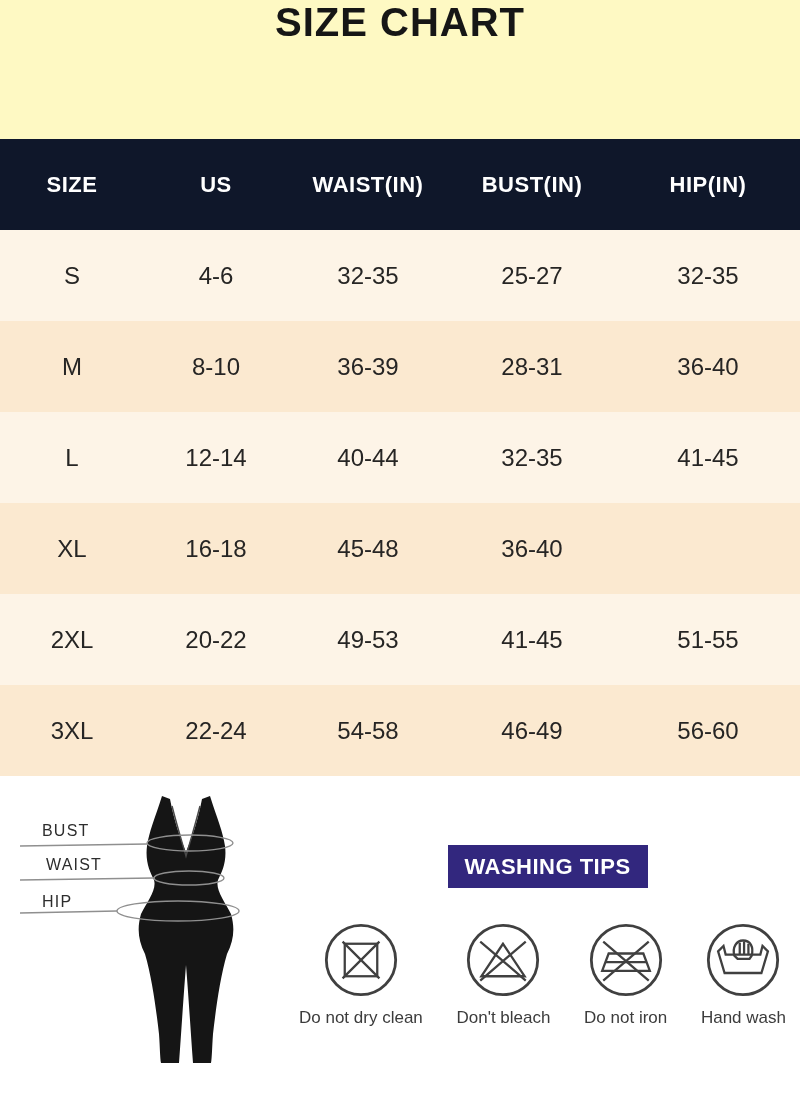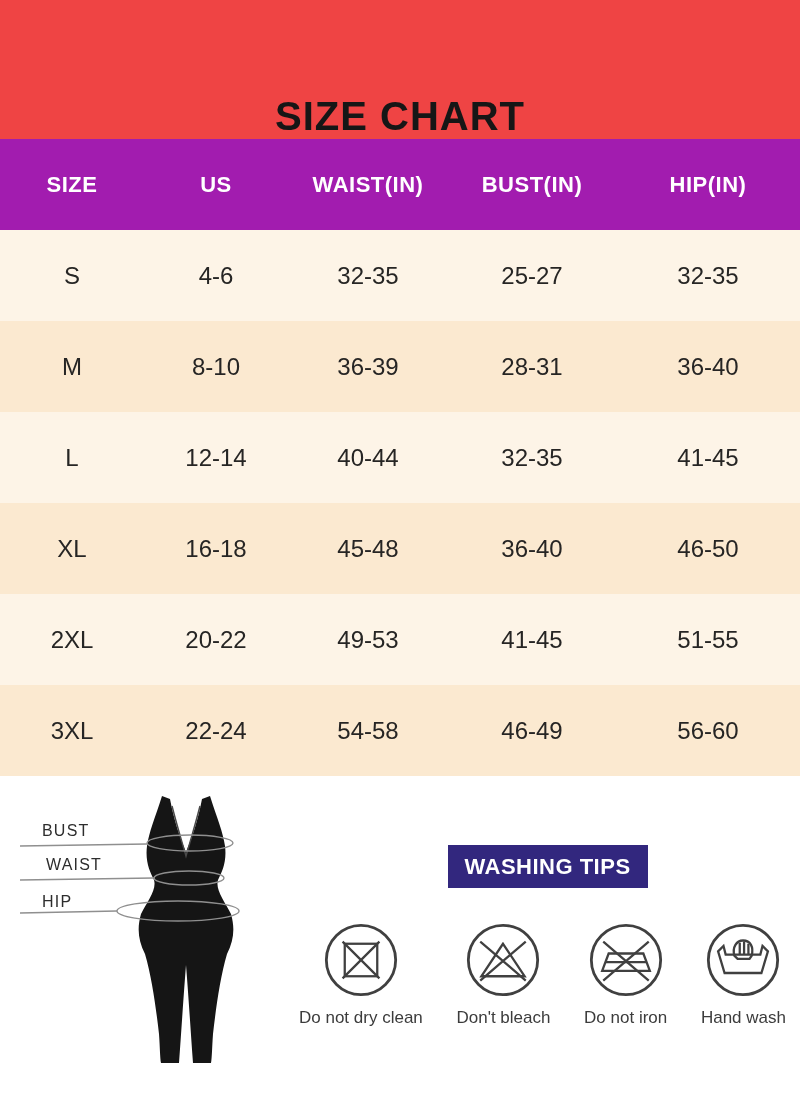--- a/index.html
+++ b/index.html
@@ -8,36 +8,36 @@
     font-family:"Liberation Sans", sans-serif;
     background:#ffffff;
     width:800px; height:1097px;
     position:relative;
     overflow:hidden;
   }
   .page { width:800px; height:1097px; display:flex; flex-direction:column; }
 
   
   .title-band {
-    height:139px; background:#ef4444;
-    display:flex; align-items:flex-end; justify-content:center;
+    height:139px; background:#fef9c3;
+    display:flex; align-items:flex-start; justify-content:center;
   }
   .page-title {
     font-size:40px; font-weight:bold; color:#161616; letter-spacing:1px;
   }
 
   
   .size-table { width:800px; }
   .t-row {
     display:grid;
     grid-template-columns:18% 18% 20% 21% 23%;
     align-items:center; text-align:center;
   }
   .t-row.header {
-    height:91px; background:#a21caf; color:#ffffff;
+    height:91px; background:#0f172a; color:#ffffff;
     font-weight:bold; font-size:22px; letter-spacing:0.5px;
   }
   .t-row.data {
     height:91px; font-size:24px; color:#262524;
   }
   .row-light { background:#fdf4e7; }
   .row-dark  { background:#fbe9d0; }
 
   
   .bottom { position:relative; height:321px; background:#ffffff; flex:1; }
@@ -107,21 +107,20 @@
       <div>12-14</div>
       <div>40-44</div>
       <div>32-35</div>
       <div>41-45</div>
     </div>
     <div class="t-row data row-dark">
       <div>XL</div>
       <div>16-18</div>
       <div>45-48</div>
       <div>36-40</div>
-      <div>46-50</div>
     </div>
     <div class="t-row data row-light">
       <div>2XL</div>
       <div>20-22</div>
       <div>49-53</div>
       <div>41-45</div>
       <div>51-55</div>
     </div>
     <div class="t-row data row-dark">
       <div>3XL</div>

